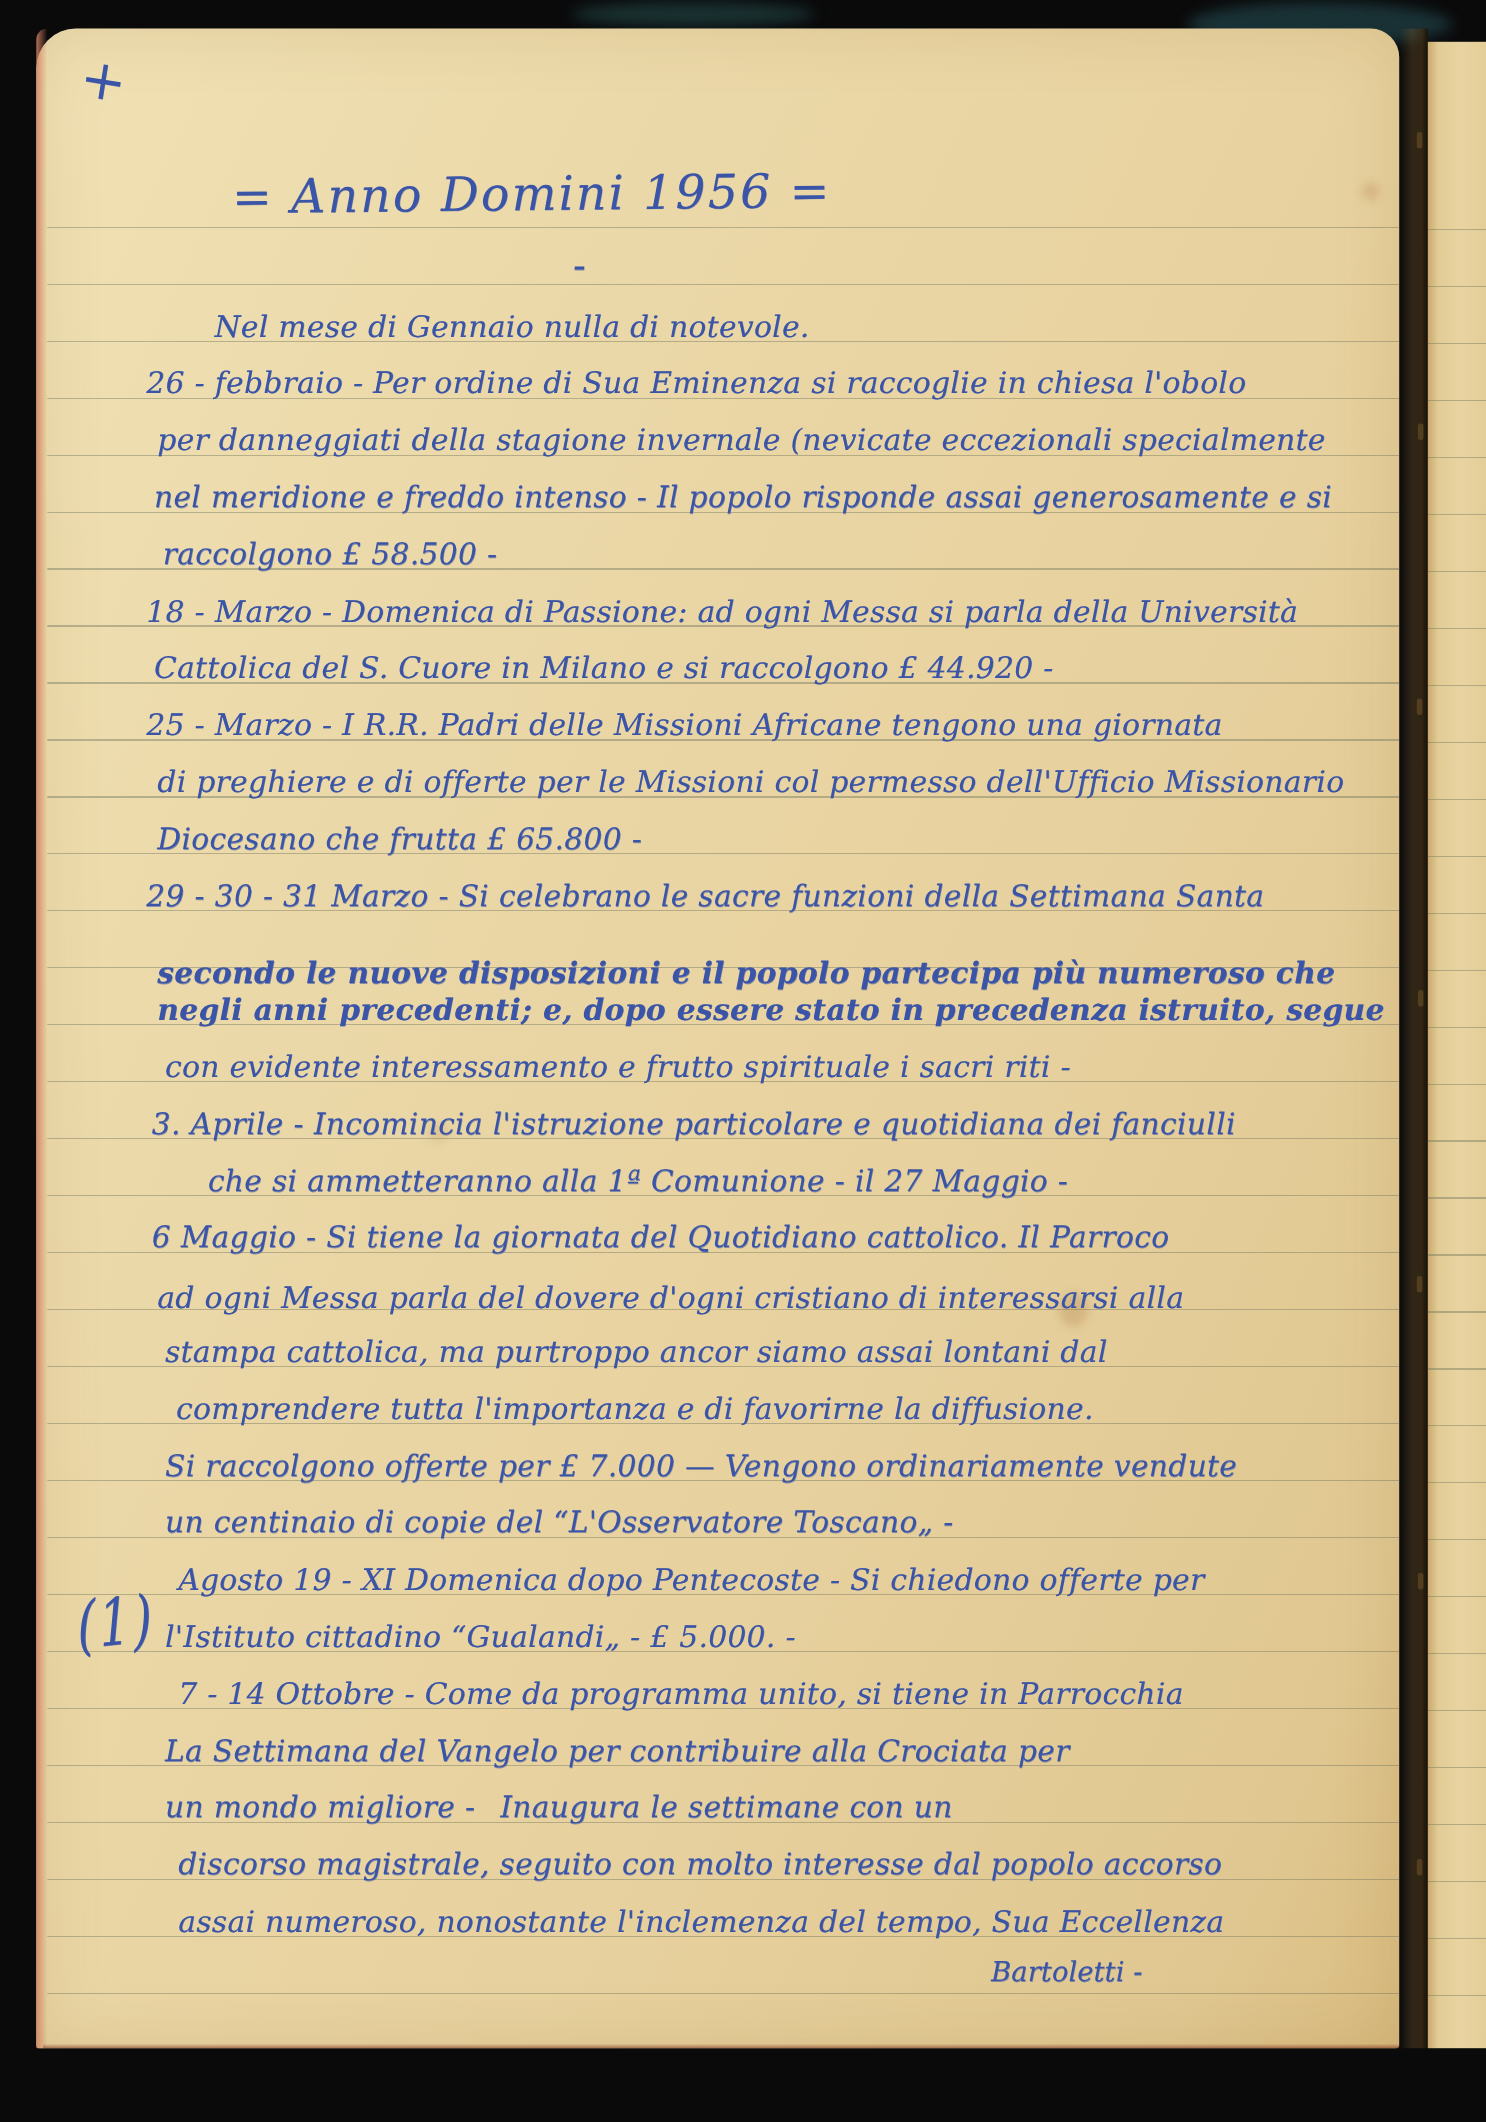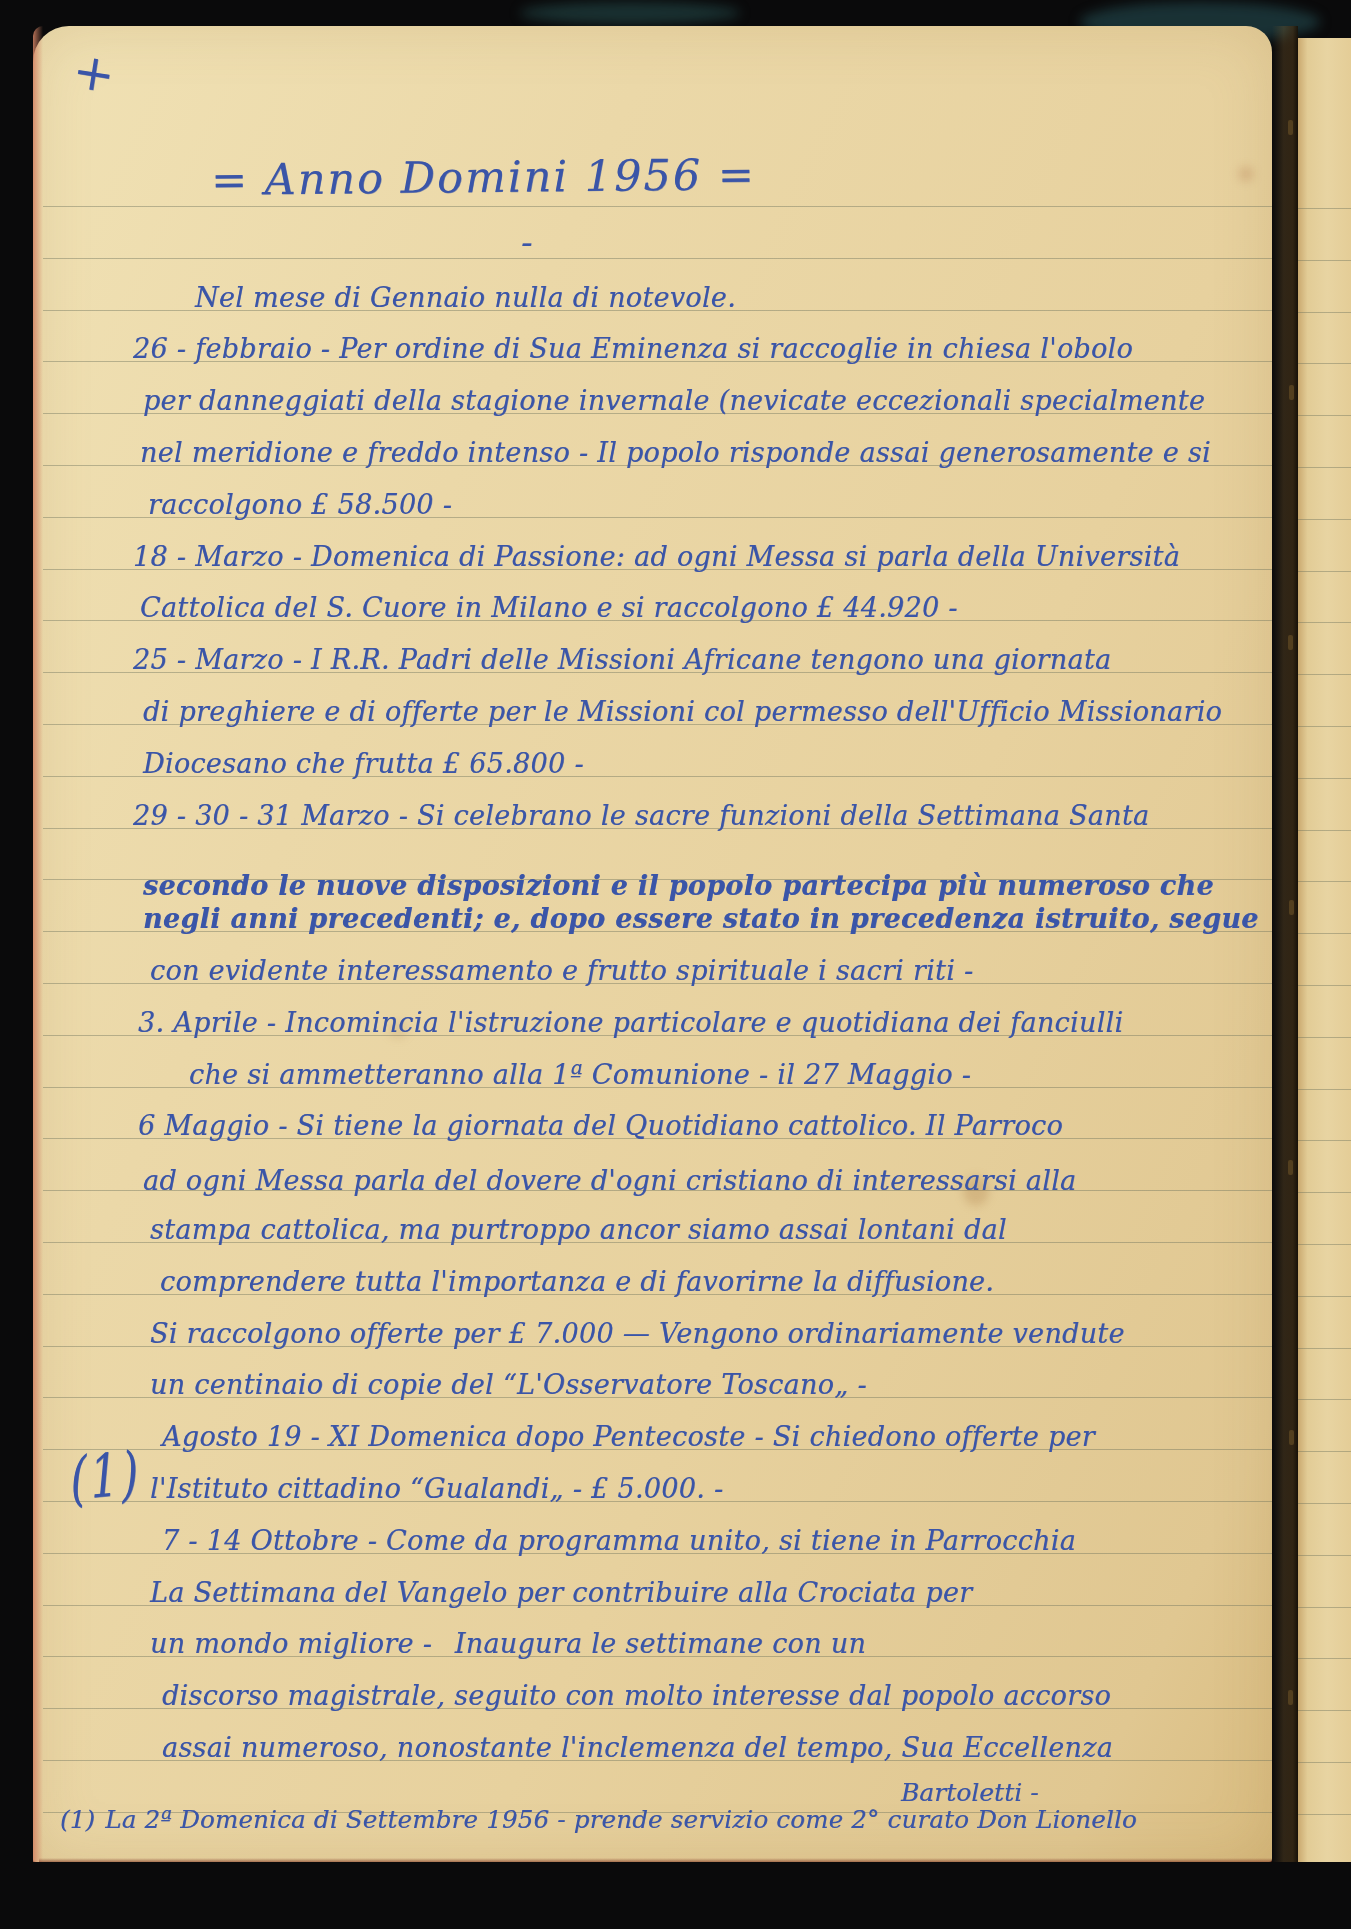--- a/index.html
+++ b/index.html
@@ -84,23 +84,20 @@
         <div class="line ink" style="left: 117px; top: 1448px;">l'Istituto cittadino “Gualandi„ - £ 5.000. -</div>
         <div class="line ink" style="left: 129px; top: 1499.8px;">7 - 14 Ottobre - Come da programma unito, si tiene in Parrocchia</div>
         <div class="line ink" style="left: 117px; top: 1551.6px;"><span class="u">La Settimana del Vangelo</span> per contribuire alla Crociata per</div>
         <div class="line ink" style="left: 117px; top: 1603.4px;"><span class="u">un mondo migliore -</span>  Inaugura le settimane con un</div>
         <div class="line ink" style="left: 129px; top: 1655.2px;">discorso magistrale, seguito con molto interesse dal popolo accorso</div>
         <div class="line ink" style="left: 129px; top: 1707px;">assai numeroso, nonostante l'inclemenza del tempo, Sua Eccellenza</div>
       </div>
 
     <div class="margin-note ink">(1)</div>
 
-    <div class="footnote ink">
-      <span class="fn-marker">(1)</span><span>La 2ª Domenica di Settembre 1956 - prende servizio come 2° curato Don Lionello</span>
-    </div>
     <div class="footnote2 ink">Bartoletti -</div>
   </div>
 
   <div class="fold"></div>
   <div class="stitch" style="left:1288px;top:120px;"></div>
   <div class="stitch" style="left:1289px;top:385px;"></div>
   <div class="stitch" style="left:1288px;top:635px;"></div>
   <div class="stitch" style="left:1289px;top:900px;"></div>
   <div class="stitch" style="left:1288px;top:1160px;"></div>
   <div class="stitch" style="left:1289px;top:1430px;"></div>

